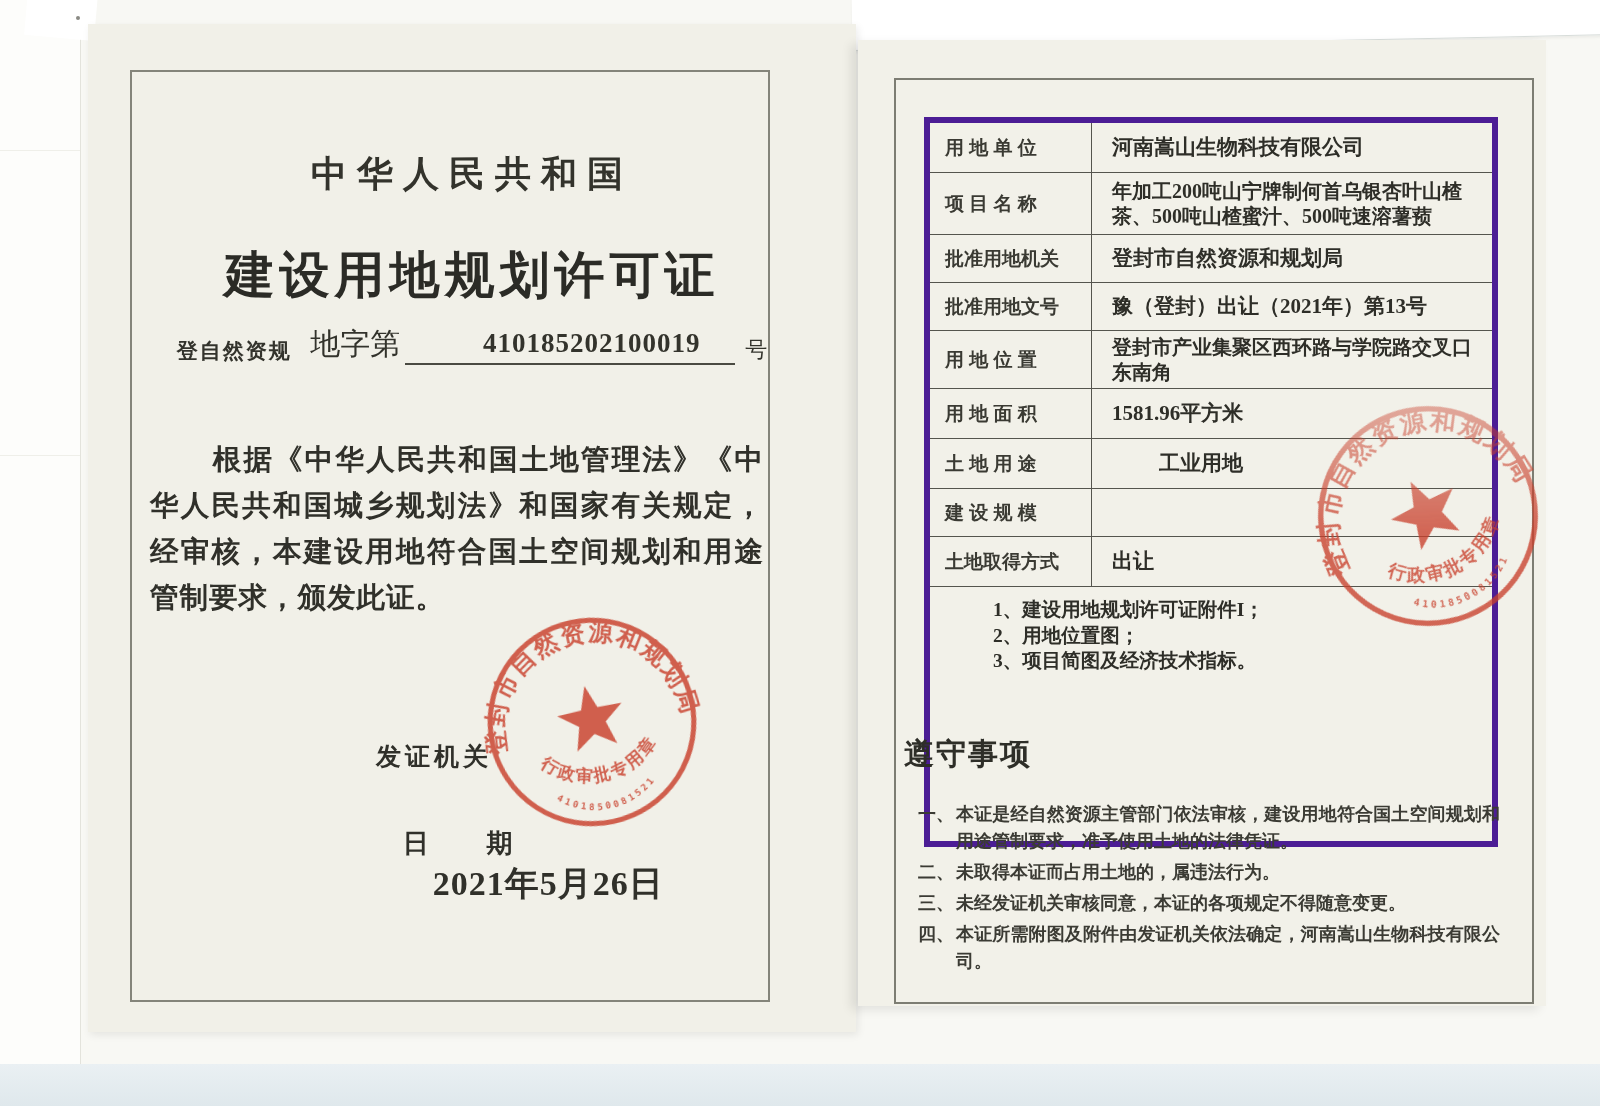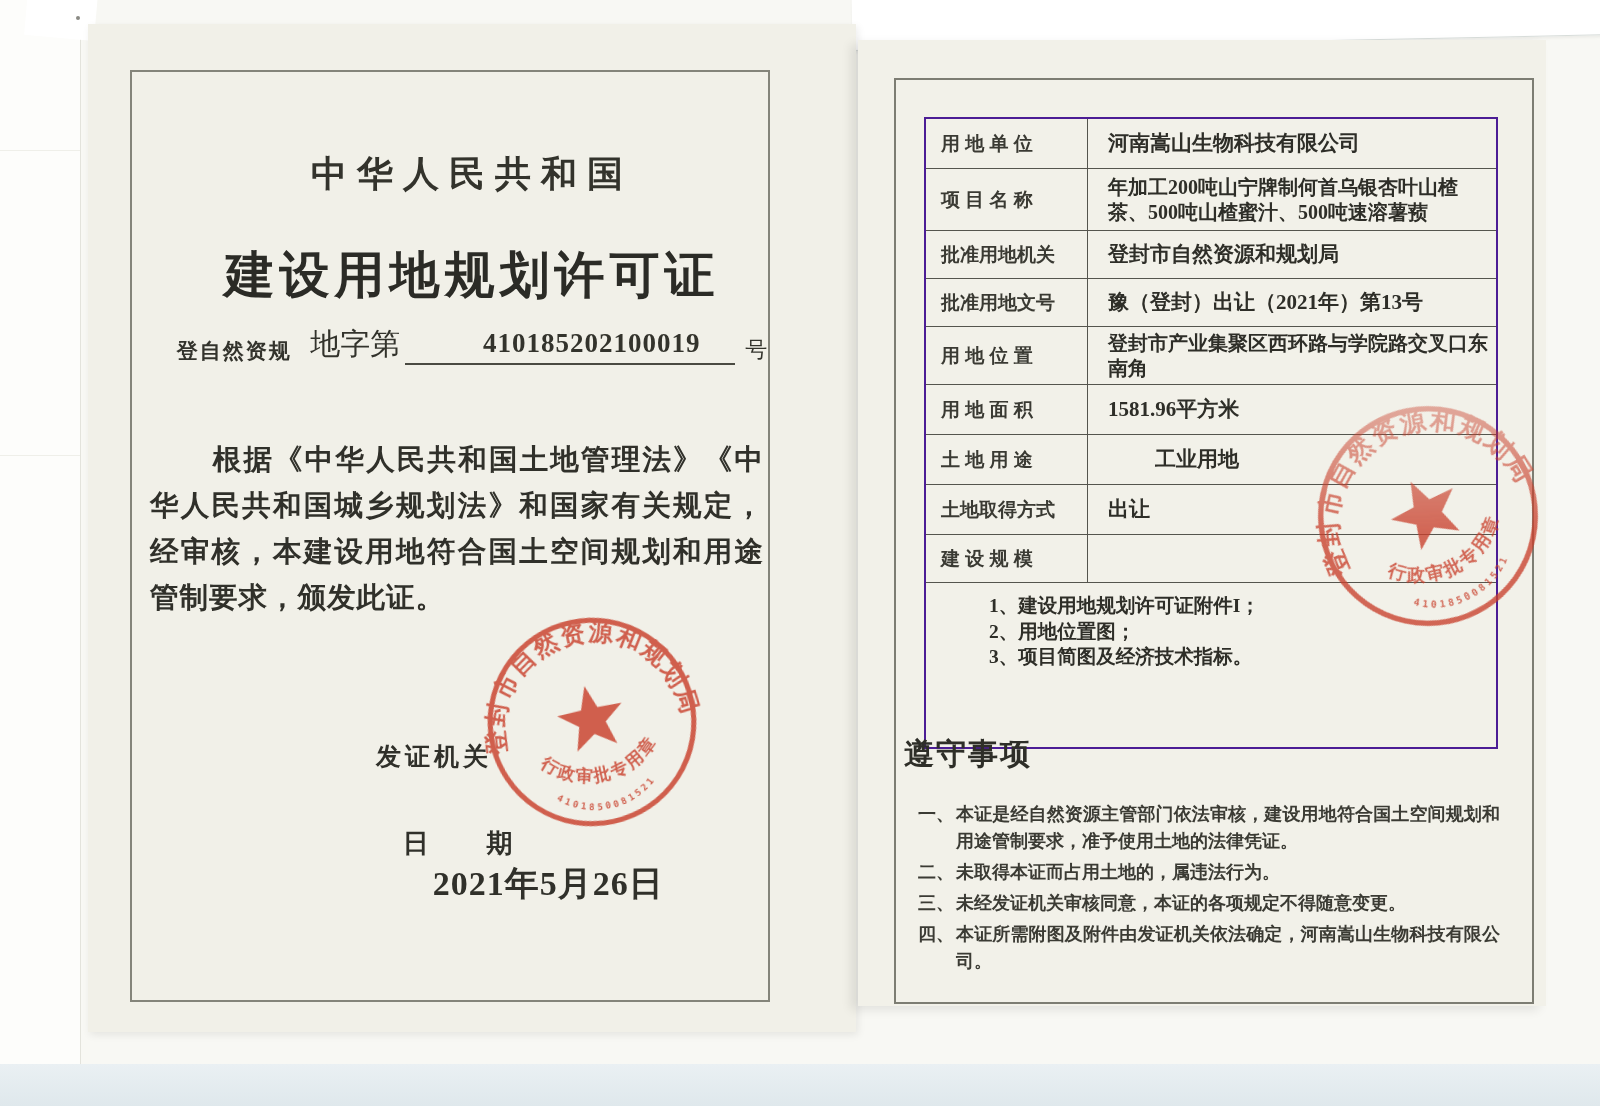--- a/index.html
+++ b/index.html
@@ -50,21 +50,21 @@
   .date-value{font-family:"Liberation Serif","DejaVu Serif",serif;font-size:34px;font-weight:700;margin-left:30px;letter-spacing:1px;}
 
   
   .stamp{position:absolute;pointer-events:none;}
   .stamp svg{display:block;}
   .stamp-left{left:392px;top:586px;width:224px;height:224px;transform:rotate(-12deg);opacity:.82;filter:blur(.4px);}
   .stamp-right{left:452px;top:358px;width:236px;height:236px;transform:rotate(-27deg);opacity:.78;filter:blur(.4px);
     -webkit-mask-image:linear-gradient(205deg,rgba(0,0,0,.35),#000 55%);mask-image:linear-gradient(205deg,rgba(0,0,0,.35),#000 55%);}
 
   
-  .info-table{position:absolute;left:66px;top:77px;width:574px;height:632px;border:2px solid #4c1d95;box-sizing:border-box;display:flex;flex-direction:column;}
+  .info-table{position:absolute;left:66px;top:77px;width:574px;height:730px;border:6px solid #4c1d95;box-sizing:border-box;display:flex;flex-direction:column;}
   .row{display:flex;border-bottom:1.5px solid #55554e;box-sizing:border-box;}
   .row .label{width:162px;flex:0 0 162px;border-right:1.5px solid #55554e;box-sizing:border-box;
     display:flex;align-items:center;padding-left:15px;
     font-size:19px;font-weight:700;color:#3a3a33;white-space:pre;}
   .row .value{flex:1;display:flex;align-items:center;padding:3px 6px 3px 20px;
     font-family:"Liberation Serif","DejaVu Serif",serif;font-size:21px;font-weight:700;color:#2e2e28;line-height:1.22;}
   .r1{height:50px;} .r2{height:62px;} .r3{height:48px;} .r4{height:48px;} .r5{height:58px;}
   .r6{height:50px;} .r7{height:50px;gap:47px;} .r8{height:48px;} .r9{height:50px;}
   .r2 .value{font-size:20px;}
   .r5 .value{font-size:20px;}
@@ -161,27 +161,27 @@
         <div class="cell value">登封市产业集聚区西环路与学院路交叉口东南角</div>
       </div>
       <div class="row r6">
         <div class="cell label">用 地 面 积</div>
         <div class="cell value">1581.96平方米</div>
       </div>
       <div class="row r7">
         <div class="cell label">土 地 用 途</div>
         <div class="cell value">工业用地</div>
       </div>
+      <div class="row r8">
+        <div class="cell label">建 设 规 模</div>
+        <div class="cell value"></div>
+      </div>
       <div class="row r9">
         <div class="cell label">土地取得方式</div>
         <div class="cell value">出让</div>
-      </div>
-      <div class="row r8">
-        <div class="cell label">建 设 规 模</div>
-        <div class="cell value"></div>
       </div>
 
       <div class="attach">
         <div class="attach-item">1、建设用地规划许可证附件I；</div>
         <div class="attach-item">2、用地位置图；</div>
         <div class="attach-item">3、项目简图及经济技术指标。</div>
       </div>
     </div>
 
     <div class="notice">

